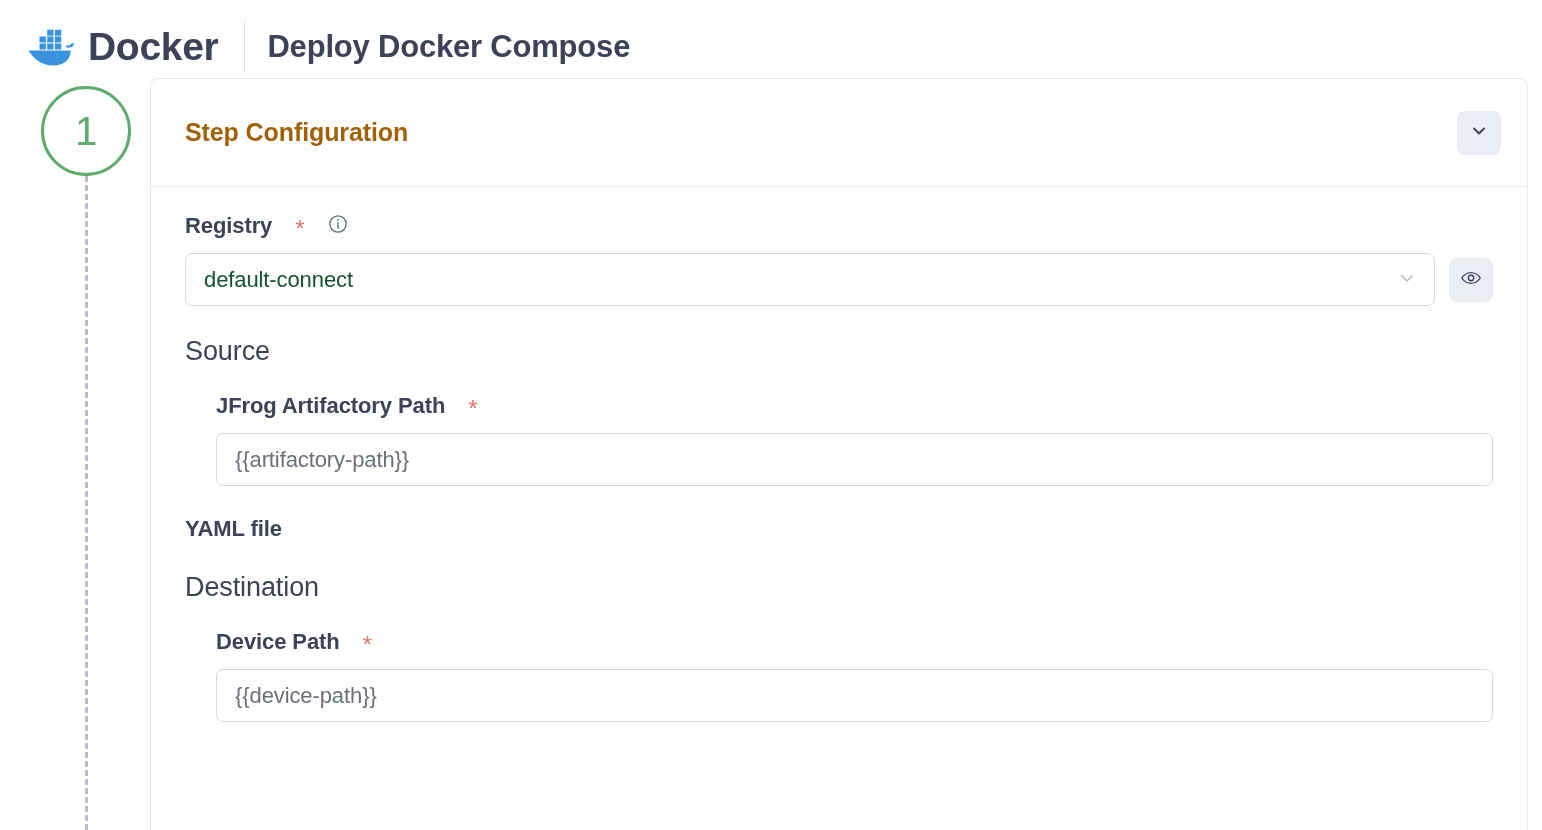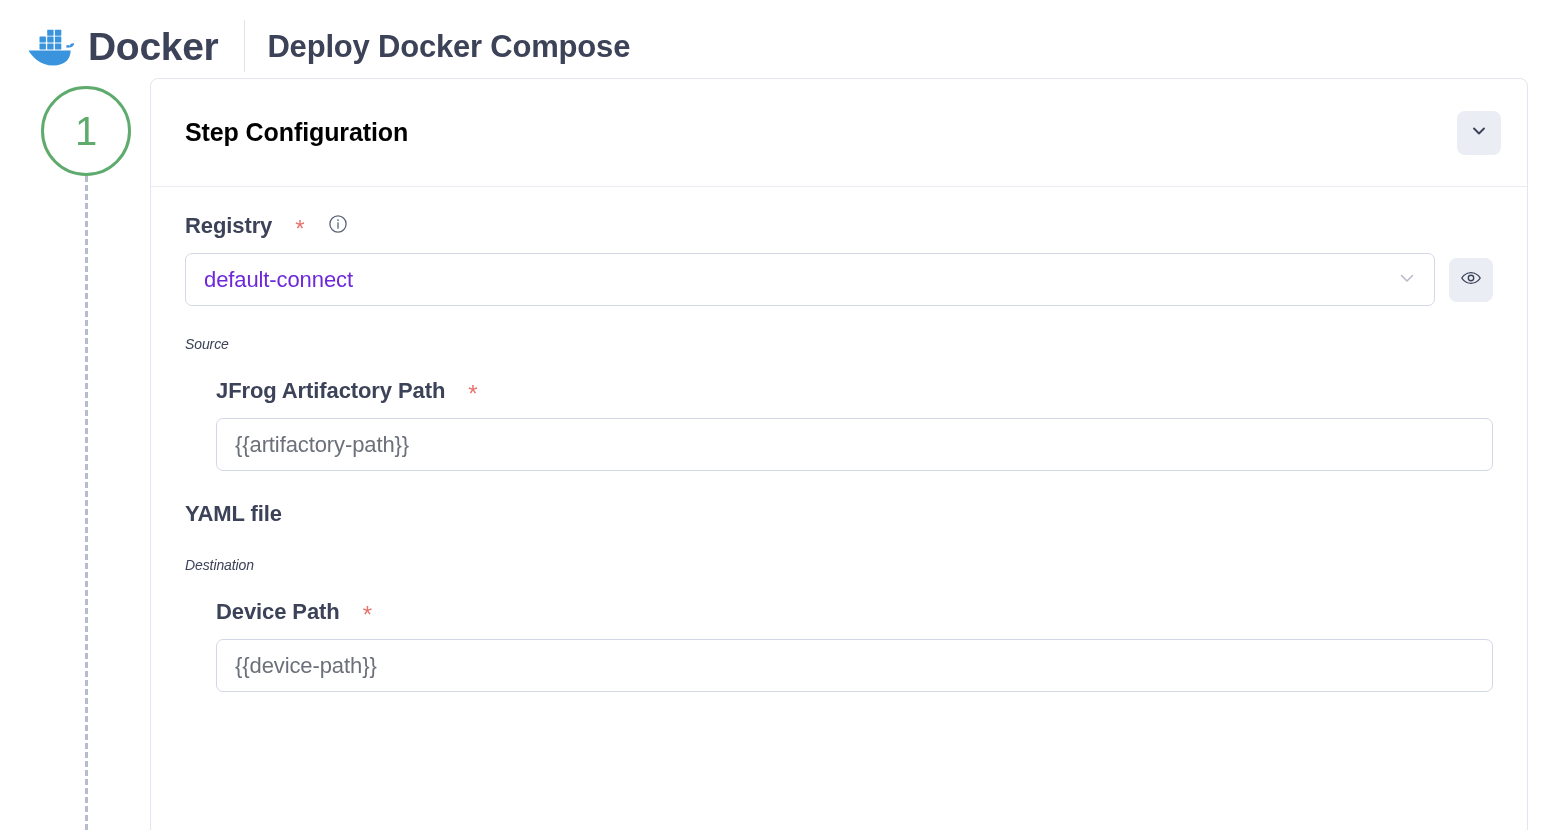--- a/index.html
+++ b/index.html
@@ -91,21 +91,21 @@
     height: 108px;
     display: flex;
     align-items: center;
     justify-content: space-between;
     padding: 0 26px 0 34px;
     border-bottom: 1px solid #e9ecf3;
   }
   .card-header-title {
     font-size: 25px;
     font-weight: bold;
-    color: #000000;
+    color: #a16207;
     letter-spacing: -0.1px;
   }
   .icon-button {
     width: 44px; height: 44px;
     border-radius: 8px;
     background: #eaedf4;
     border: none;
     display: flex;
     align-items: center;
     justify-content: center;
@@ -122,25 +122,24 @@
     gap: 23px;
     margin-bottom: 14px;
   }
   .label-strong {
     font-size: 22px;
     font-weight: bold;
     color: #3c4257;
     letter-spacing: -0.1px;
   }
   .label-plain {
-    font-size: 14px;
+    font-size: 27px;
     font-weight: normal;
     color: #3c4257;
     letter-spacing: -0.1px;
-    font-style: italic;
   }
   .req-star {
     color: #e8736d;
     font-size: 24px;
     line-height: 1;
     position: relative;
     top: 3px;
   }
   .info-icon { display: block; }
 
@@ -152,21 +151,21 @@
     border-radius: 7px;
     background: #fff;
     display: flex;
     align-items: center;
     justify-content: space-between;
     padding: 0 16px 0 18px;
     cursor: pointer;
   }
   .select-value {
     font-size: 22px;
-    color: #6d28d9;
+    color: #14532d;
     letter-spacing: -0.1px;
   }
   .text-input {
     width: 100%;
     height: 53px;
     border: 1px solid #d3d8e4;
     border-radius: 7px;
     background: #fff;
     padding: 16px 18px;
     font-family: "Liberation Sans", sans-serif;

